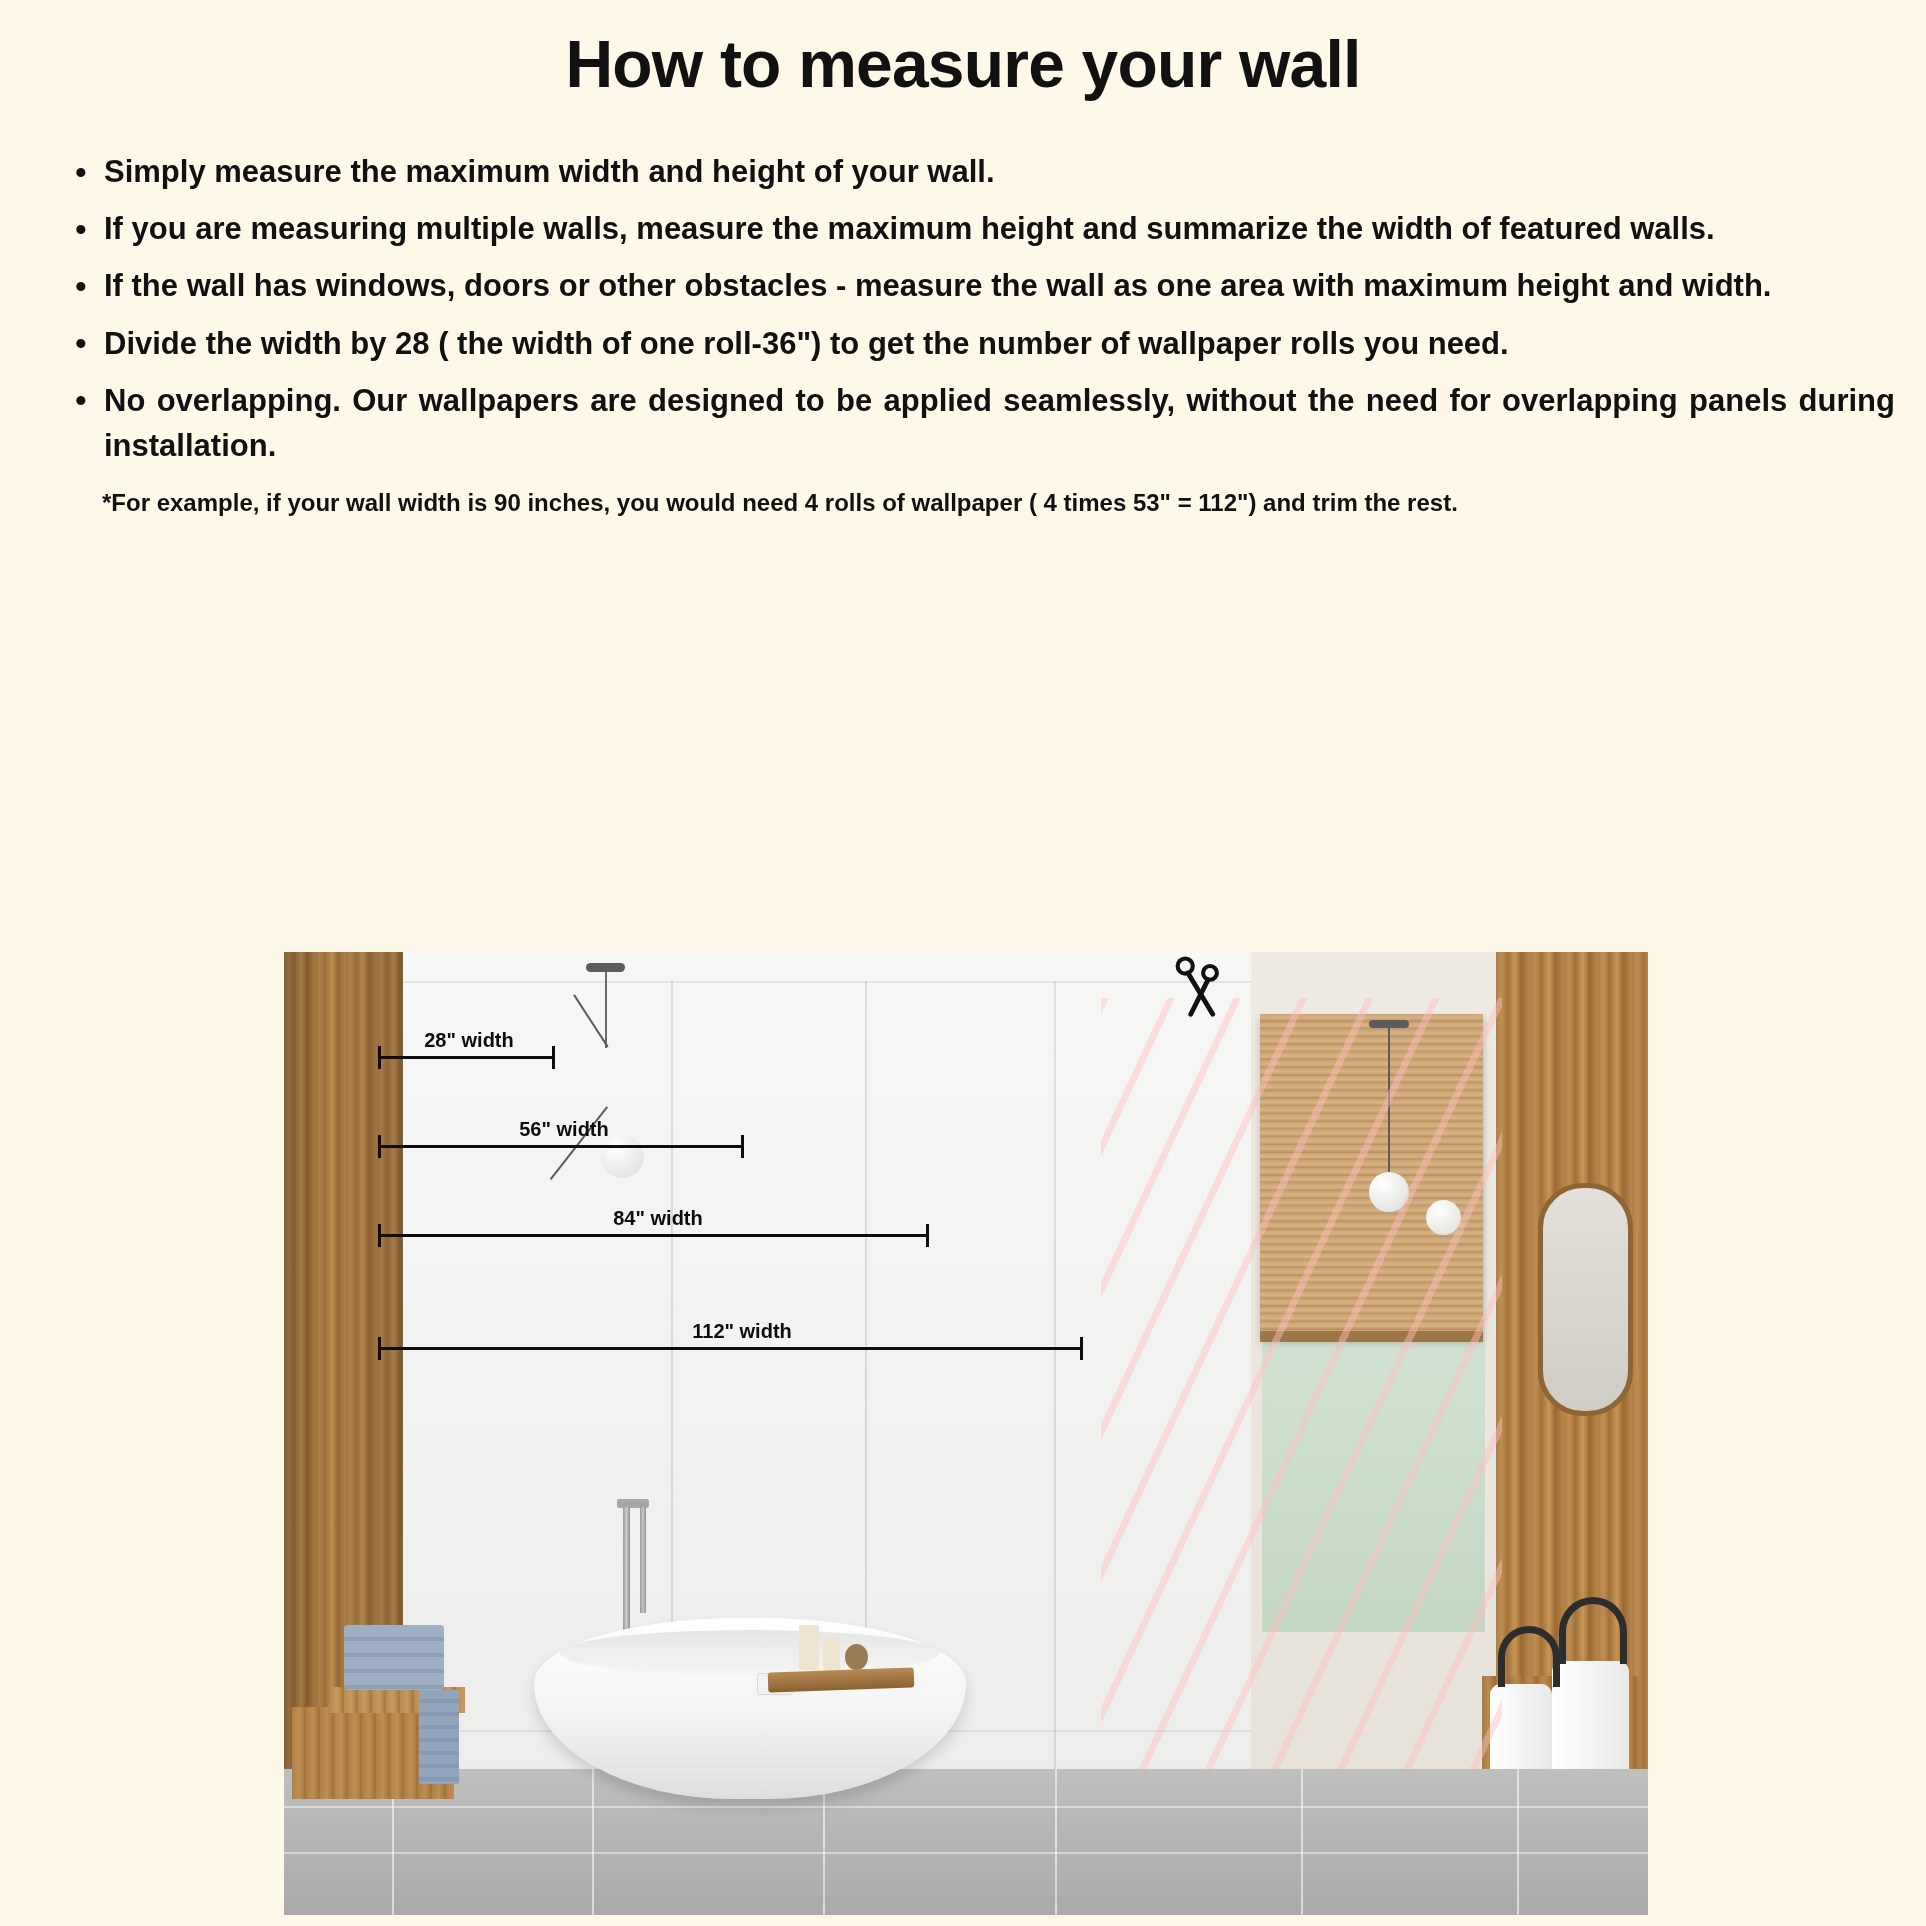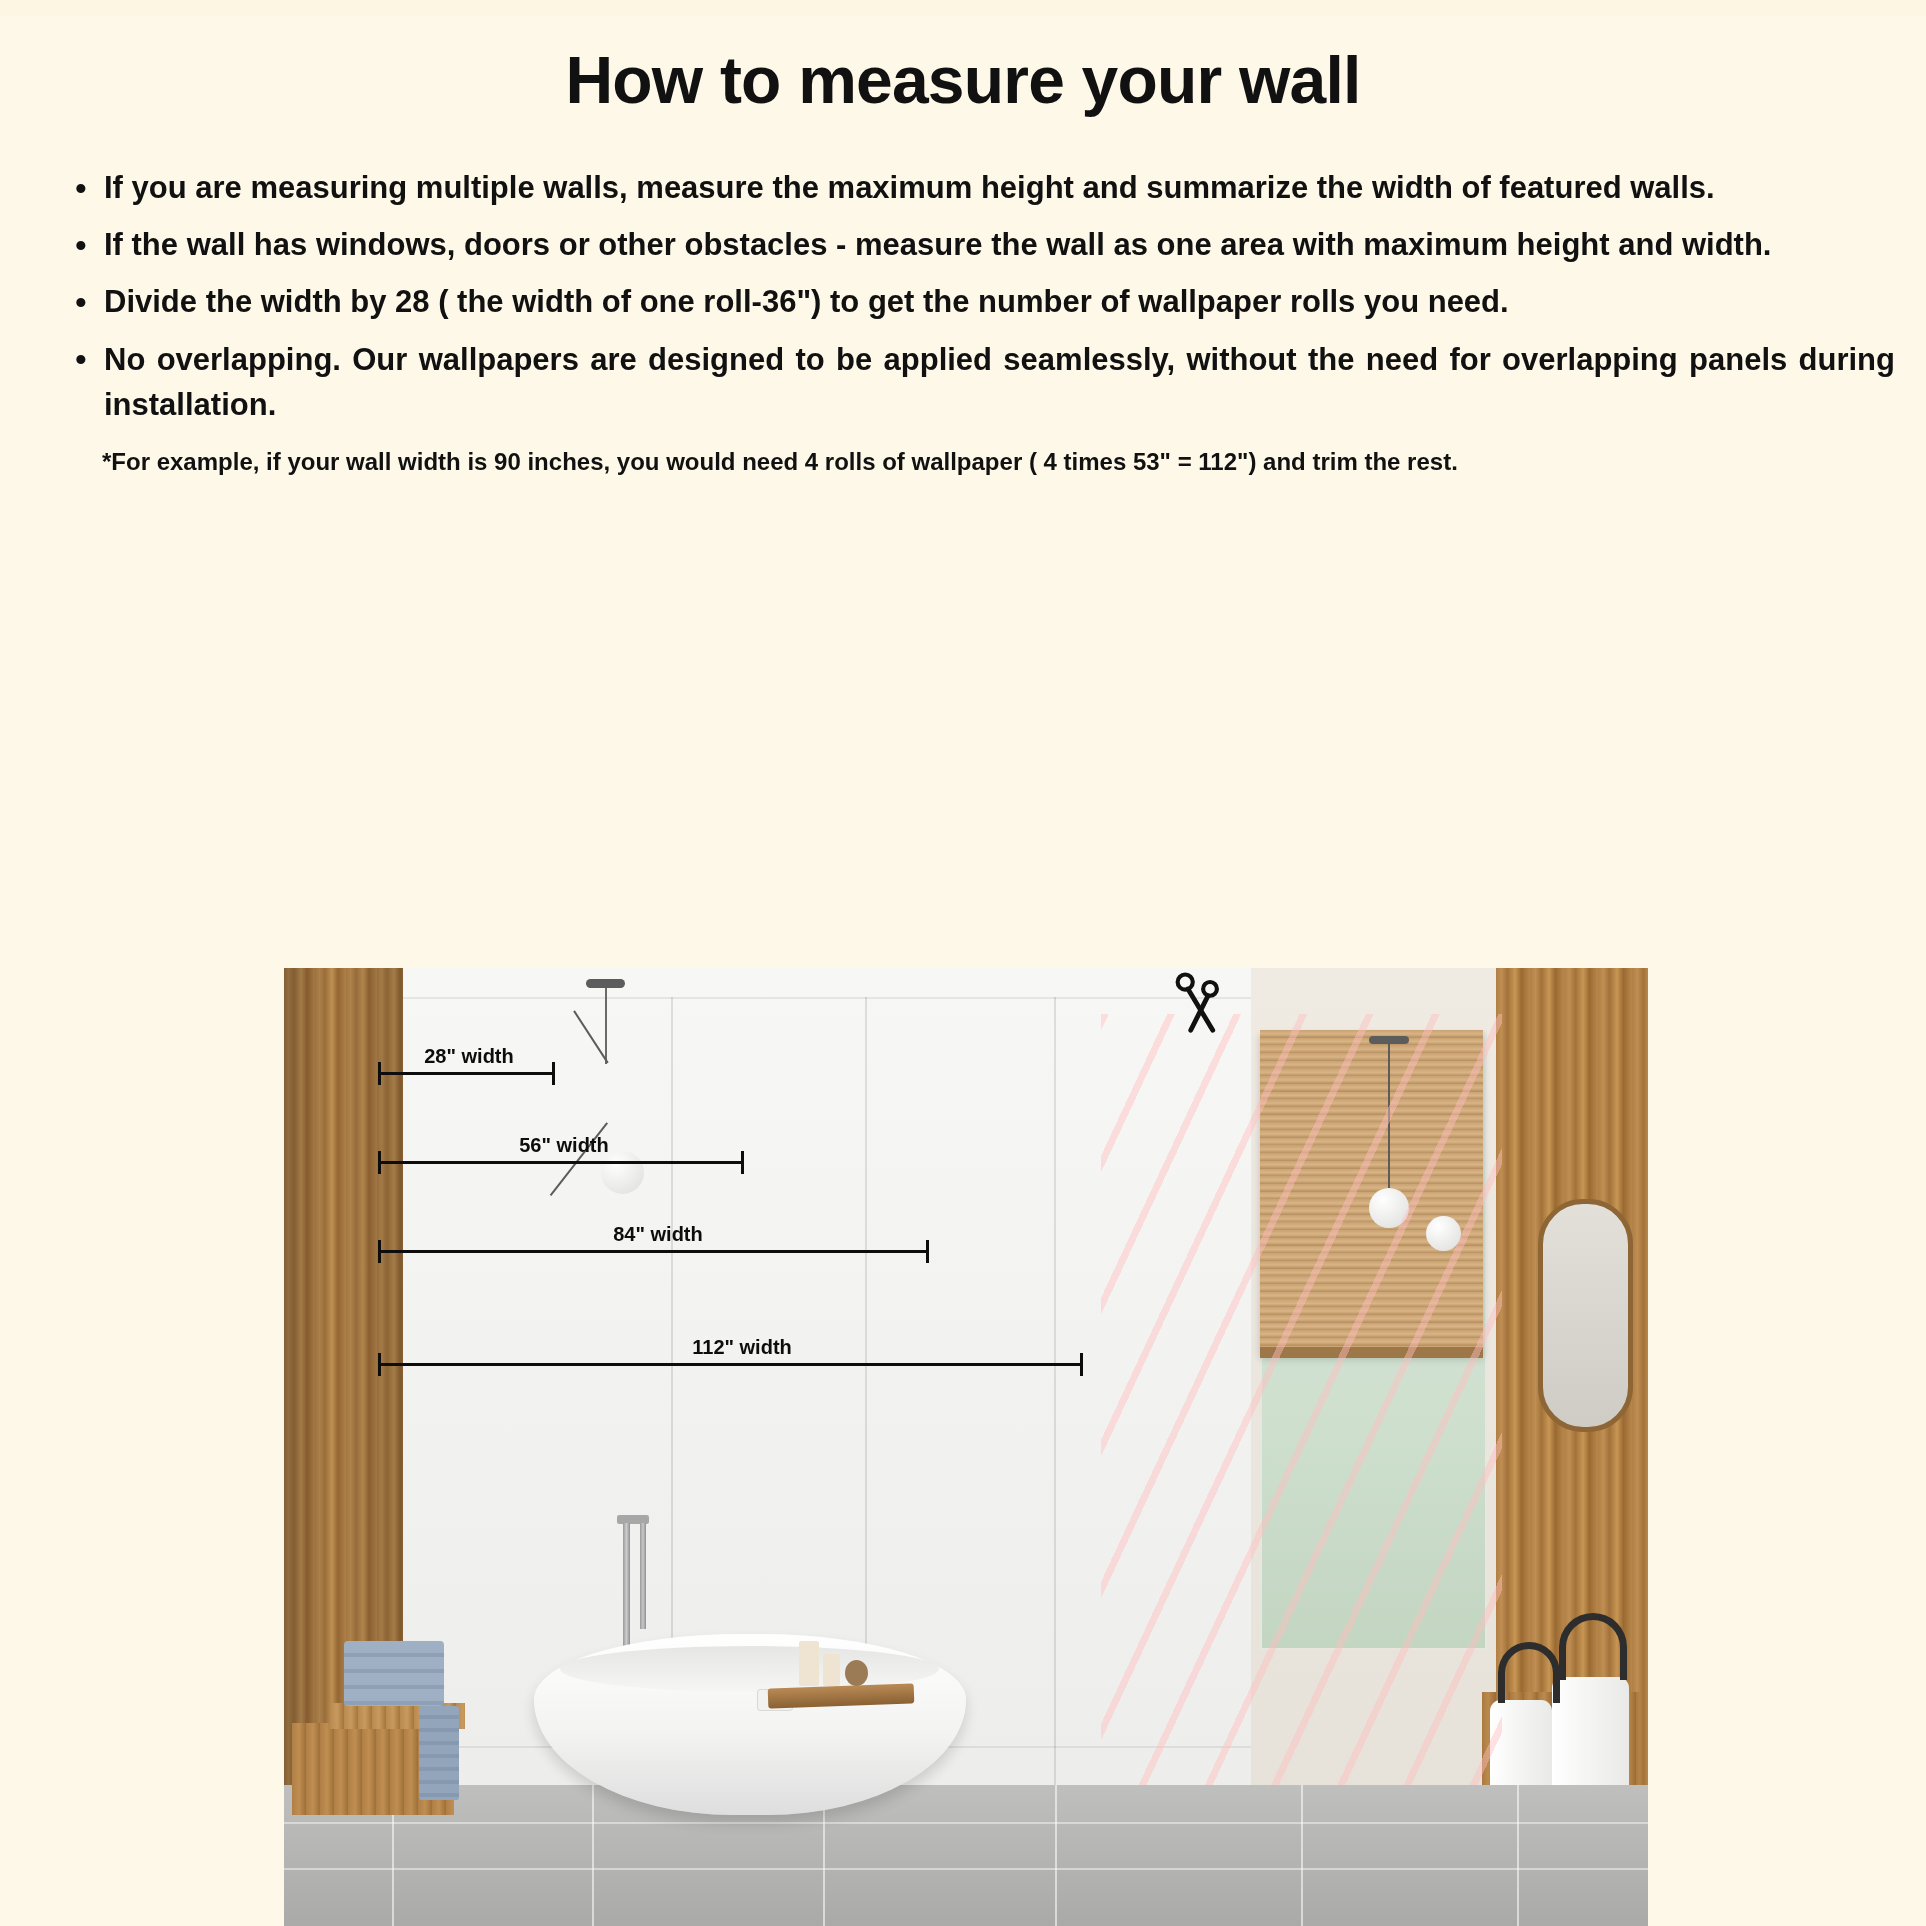--- a/index.html
+++ b/index.html
@@ -20,21 +20,21 @@
     background: #fdf8e8;
     box-sizing: border-box;
   }
   .title {
     text-align: center;
     font-size: 66px;
     font-weight: bold;
     color: #111111;
     letter-spacing: -0.8px;
     padding-top: 26px;
-    margin: 16px;
+    margin: 0;
   }
   .bullets {
     margin: 48px 31px 0 69px;
     padding: 0;
     list-style: none;
   }
   .bullets li {
     position: relative;
     font-size: 31px;
     font-weight: bold;
@@ -394,20 +394,21 @@
   }
 </style>
 </head>
 <body>
 
 <div class="page">
 
   <h1 class="title">How to measure your wall</h1>
 
   <ul class="bullets">
+    <li class="nojustify">Simply measure the maximum width and height of your wall.</li>
     <li>If you are measuring multiple walls, measure the maximum height and summarize the width of featured walls.</li>
     <li>If the wall has windows, doors or other obstacles - measure the wall as one area with maximum height and width.</li>
     <li>Divide the width by 28 ( the width of one roll-36") to get the number of wallpaper rolls you need.</li>
     <li>No overlapping. Our wallpapers are designed to be applied seamlessly, without the need for overlapping panels during installation.</li>
   </ul>
 
   <div class="note">*For example, if your wall width is 90 inches, you would need 4 rolls of wallpaper ( 4 times 53" = 112") and trim the rest.</div>
 
   <div class="figure">
 

